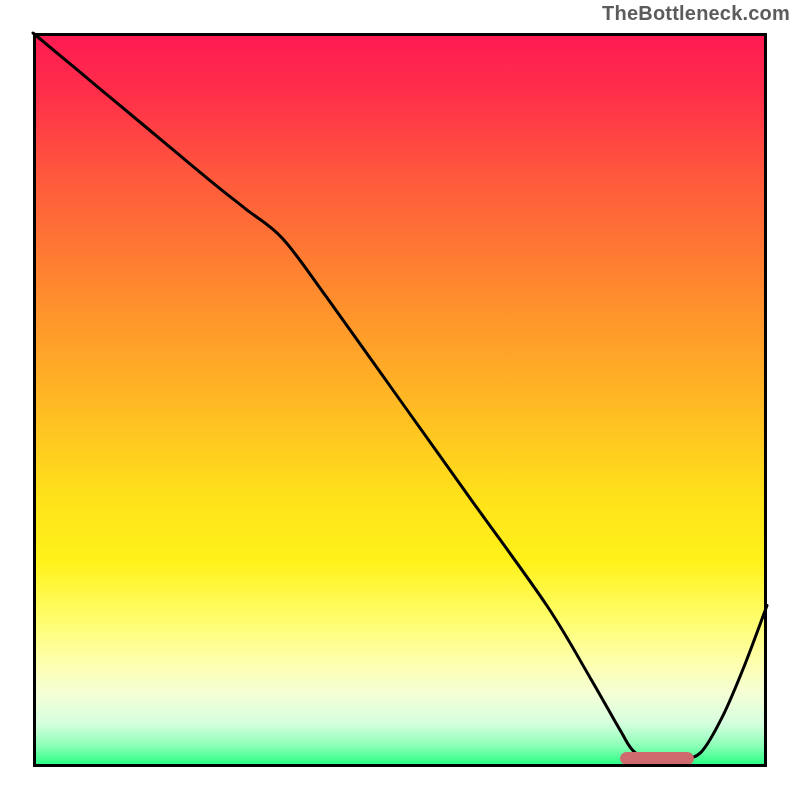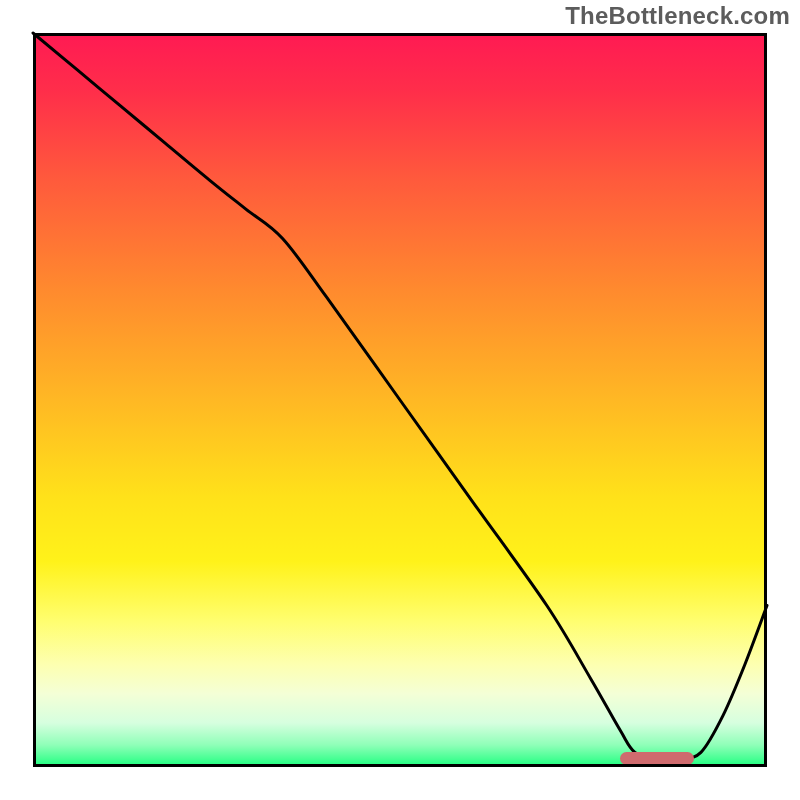--- a/index.html
+++ b/index.html
@@ -13,21 +13,21 @@
   }
   .root {
     position: relative;
     width: 800px;
     height: 800px;
   }
   .watermark {
     position: absolute;
     top: 2px;
     right: 10px;
-    font-size: 24px;
+    font-size: 20px;
     font-weight: 600;
     color: #5c5c5c;
     letter-spacing: 0.2px;
     z-index: 50;
   }
   .plot {
     position: absolute;
     
     left: 33px;
     top: 33px;

